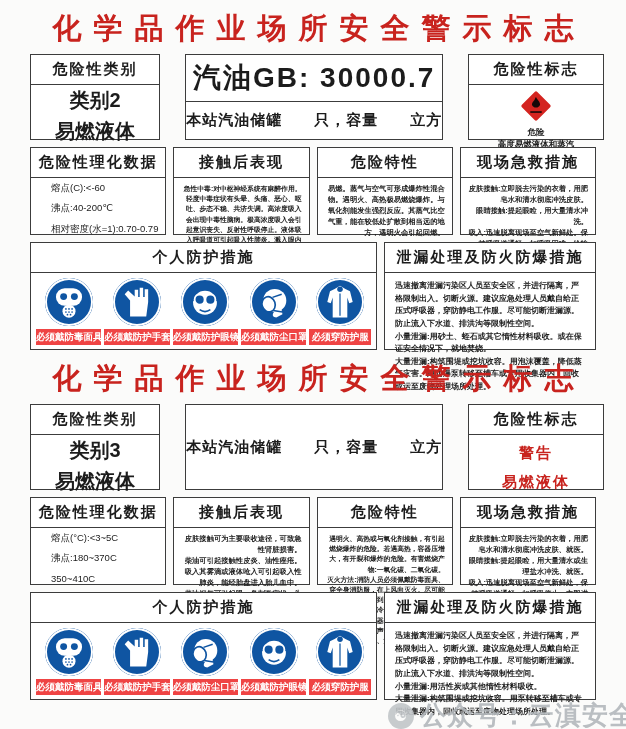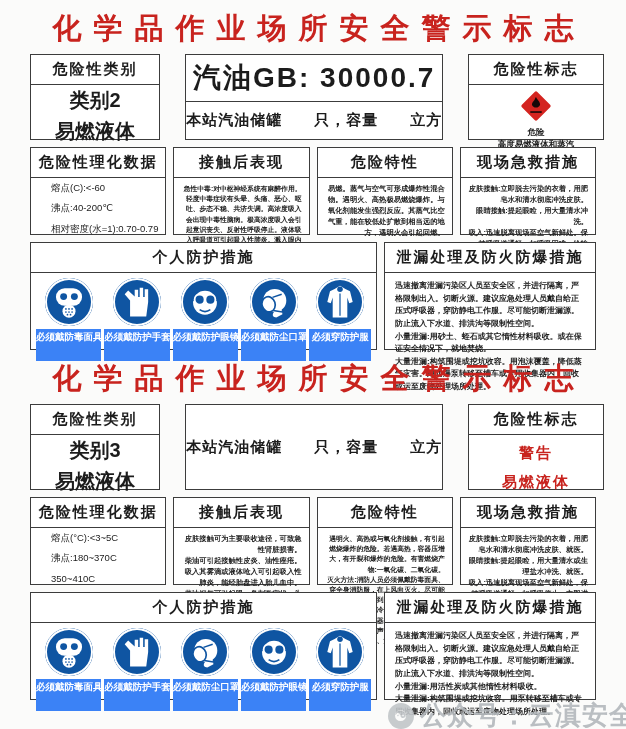--- a/index.html
+++ b/index.html
@@ -44,22 +44,22 @@
     align-items:flex-start;justify-content:flex-start;padding:6px 7px;text-align:right;color:#222;}
   .fine2{font-size:7.3px;}
   
   .r3{height:108px;}
   .ppe{flex:0 0 calc(50% - 3.5px);}
   .ppe-row{flex:1;display:flex;justify-content:space-between;align-items:flex-start;padding:5px 5px 3px 5px;gap:3px;}
   .ppe-item{display:flex;flex-direction:column;align-items:center;width:19.5%;}
   .ppe-circle{width:48px;height:48px;border-radius:50%;background:#0f55a2;
     box-shadow:inset 0 0 0 2px #fff, inset 0 0 0 4px #0f55a2;display:flex;align-items:center;justify-content:center;}
   .ppe-circle svg{width:40px;height:40px;display:block;}
-  .ppe-label{margin-top:3px;background:#3b82f6;color:#fff;font-weight:bold;font-size:9.5px;
-    line-height:16px;height:32px;width:100%;text-align:center;white-space:nowrap;letter-spacing:0;}
+  .ppe-label{margin-top:3px;background:#ef4444;color:#fff;font-weight:bold;font-size:9.5px;
+    line-height:16px;height:16px;width:100%;text-align:center;white-space:nowrap;letter-spacing:0;}
   .leak{flex:1;}
   .leak-body{font-size:8px;font-weight:600;line-height:1.58;white-space:pre-line;
     align-items:flex-start;justify-content:flex-start;padding:7px 10px;text-align:left;}
   
   .watermark{
     position:absolute;left:388px;top:698px;display:flex;align-items:center;gap:6px;
     color:#b3b8bc;font-weight:bold;font-size:26px;white-space:nowrap;letter-spacing:1px;opacity:.9;
   }
   .wm-logo{width:26px;height:26px;border-radius:50%;background:#c2c6c9;flex:0 0 auto;
     display:flex;align-items:center;justify-content:center;color:#fbfbfa;font-size:15px;}

